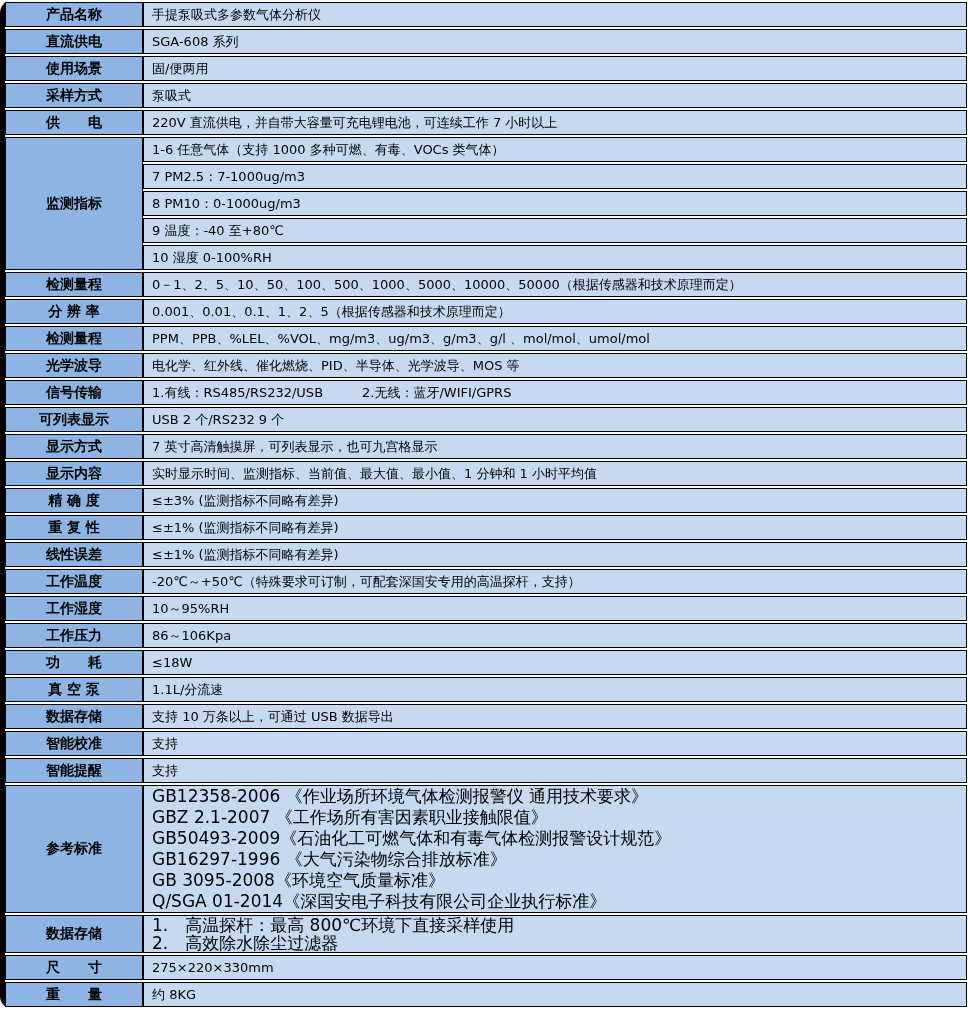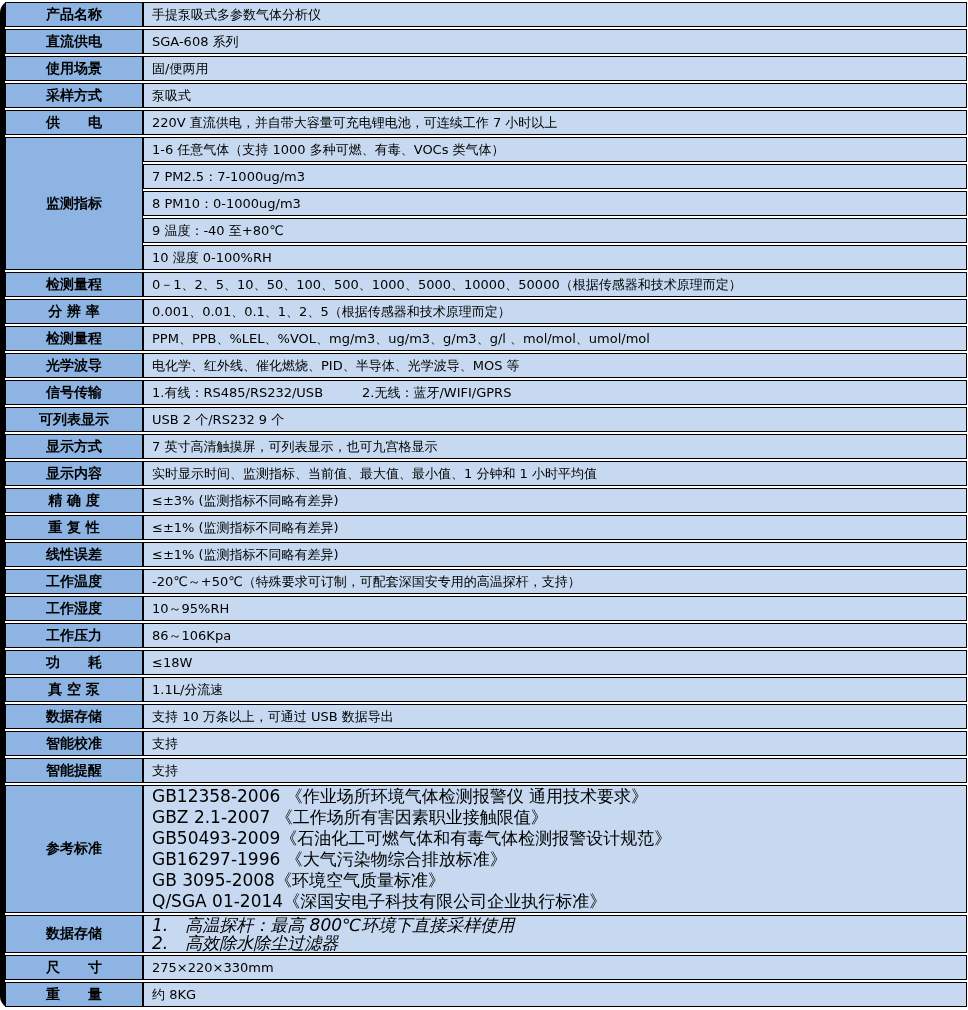--- a/index.html
+++ b/index.html
@@ -40,21 +40,21 @@
   }
   td.val {
     background: var(--value-bg, #c6d9f0);
     font-size: 13px;
     padding: 0 8px;
     margin-left: 20px;
   }
   tr.band td { height: 23px; }
   td.val-multi { padding: 0 8px; }
   .line { line-height: 21px; font-size: 17px; white-space: nowrap; }
-  .line.opt { line-height: 18px; font-style: italic; }
+  .line.opt { line-height: 18px; }
 </style>
 </head>
 <body>
 
 <div class="page">
   <div class="spec-wrap">
     <table class="spec-table">
       <colgroup>
           <col class="c-label">
           <col class="c-value">

